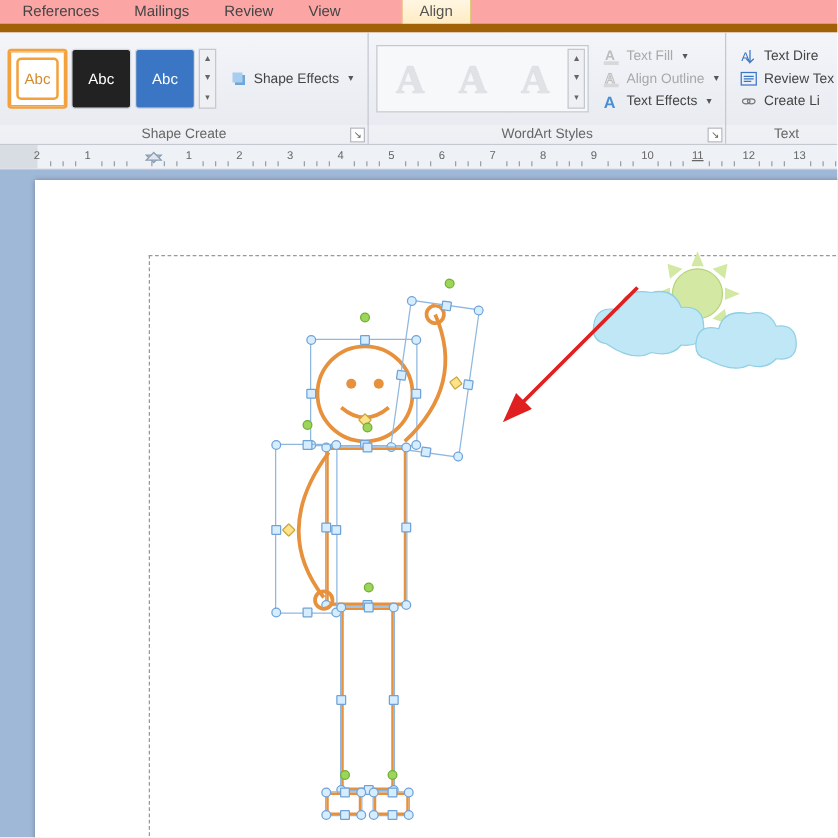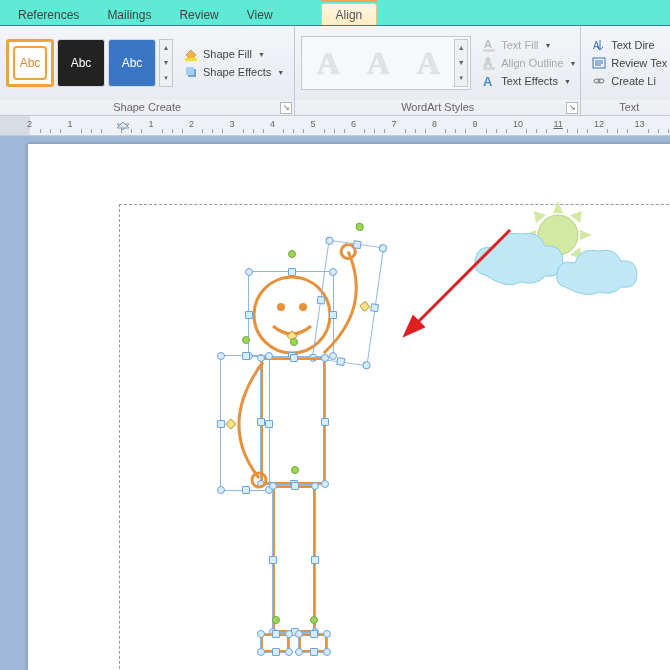--- a/index.html
+++ b/index.html
@@ -1,19 +1,19 @@
 <!DOCTYPE html>
 <html><head>
 <meta charset="utf-8">
 <style>
   * { box-sizing: border-box; margin: 0; padding: 0; font-family: "Segoe UI", Tahoma, sans-serif; }
   body { width: 670px; height: 670px; background: #fff; overflow: hidden; position: relative; }
 
   
-  .tabs-row { height: 26px; display: flex; align-items: flex-end; font-size: 12px; color: #444; border-bottom: 1px solid #a16207; padding-left: 4px; background: #5eead4; }
+  .tabs-row { height: 26px; display: flex; align-items: flex-end; font-size: 12px; color: #444; border-bottom: 7px solid #a16207; padding-left: 4px; background: #fca5a5; }
   .tabs-row .tab { padding: 4px 14px 3px 14px; cursor: default; }
   .tabs-row .tab.context { background: linear-gradient(#fff7e6,#ffecc2); border: 1px solid #e0c87c; border-bottom: none; border-radius: 3px 3px 0 0; color: #555; position: relative;}
   .tabs-row .tab.context::before { content: ""; position: absolute; top: -6px; left: -1px; right: -1px; height: 4px; background: #f7a24f; border-radius: 2px 2px 0 0;}
 
   
   .ribbon { height: 90px; background: linear-gradient(#f3f5f9,#e6e9ef); border-bottom: 1px solid #c5c8cf; display: flex; font-size: 11px; color: #444; }
   .group { border-right: 1px solid #c5c8cf; display: flex; flex-direction: column; }
   .group-body { flex: 1; display: flex; align-items: center; padding: 4px 6px; gap: 6px; }
   .group-label { text-align: center; font-size: 11px; color: #666; padding: 1px 0 2px 0; background: rgba(255,255,255,0.3); position: relative; }
   .group-label .launcher { position: absolute; right: 2px; bottom: 1px; width: 12px; height: 12px; border: 1px solid #b5b8bf; background: #fff; font-size: 8px; line-height: 10px; }
@@ -85,30 +85,20 @@
         <div class="style-thumb blue">
             <span>Abc</span>
           </div>
         <div class="gal-more">
             <span>▲</span>
             <span>▼</span>
             <span>▾</span>
           </div>
       </div>
       <div class="cmd-col">
-        <div class="cmd">
-          <span class="ic">
-              <svg width="14" height="14">
-                <path d="M2 8 L7 3 L12 8 L7 13 Z" fill="#f3b24a" stroke="#b57a1f" stroke-width="0.6"></path>
-                <rect x="1" y="11" width="12" height="3" fill="#f3d94a"></rect>
-              </svg>
-            </span>
-          <span>Shape Fill</span>
-            <span class="dd">▼</span>
-        </div>
         <div class="cmd">
           <span class="ic">
               <svg width="14" height="14">
                 <rect x="4" y="4" width="8" height="8" fill="#6fa5db"></rect>
                 <rect x="2" y="2" width="8" height="8" fill="#a8cdef"></rect>
               </svg>
             </span>
           <span>Shape Effects</span>
             <span class="dd">▼</span>
         </div>

